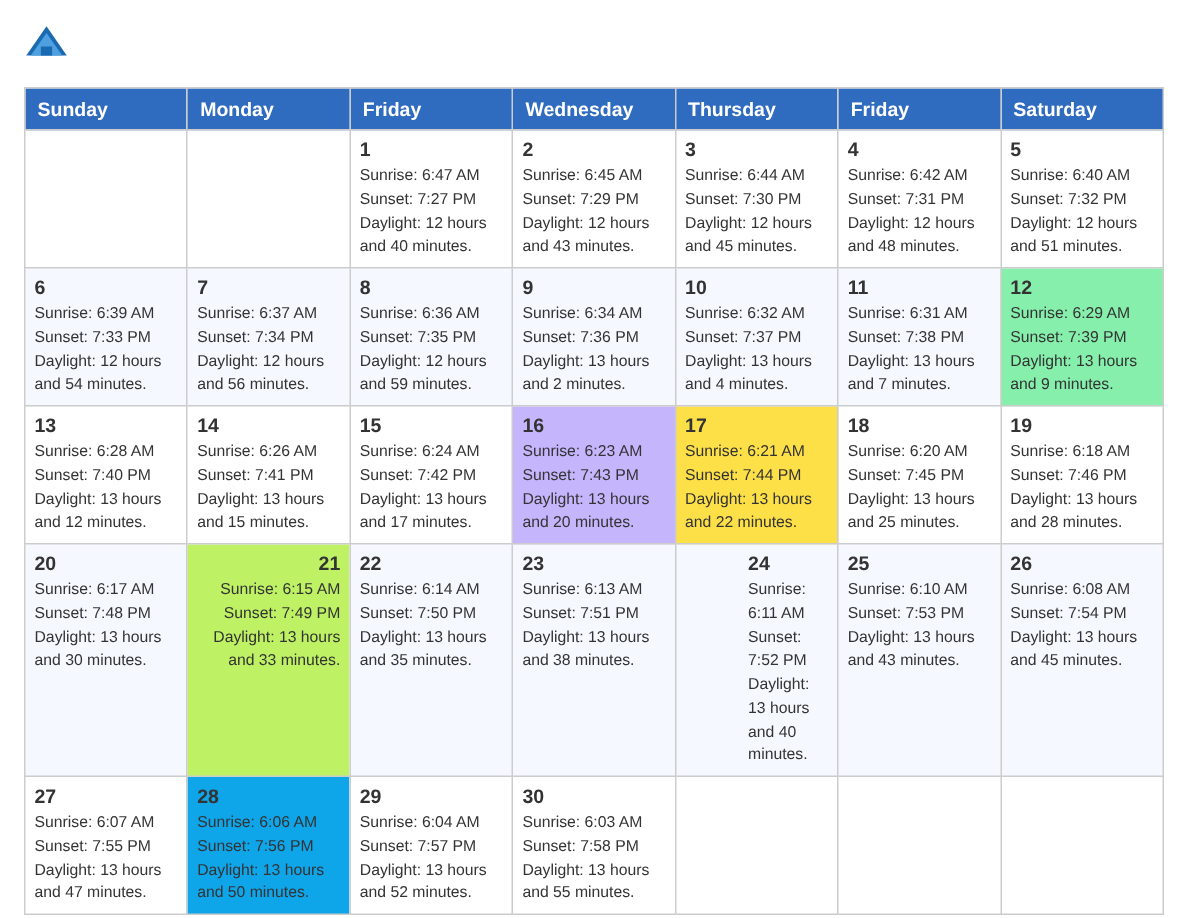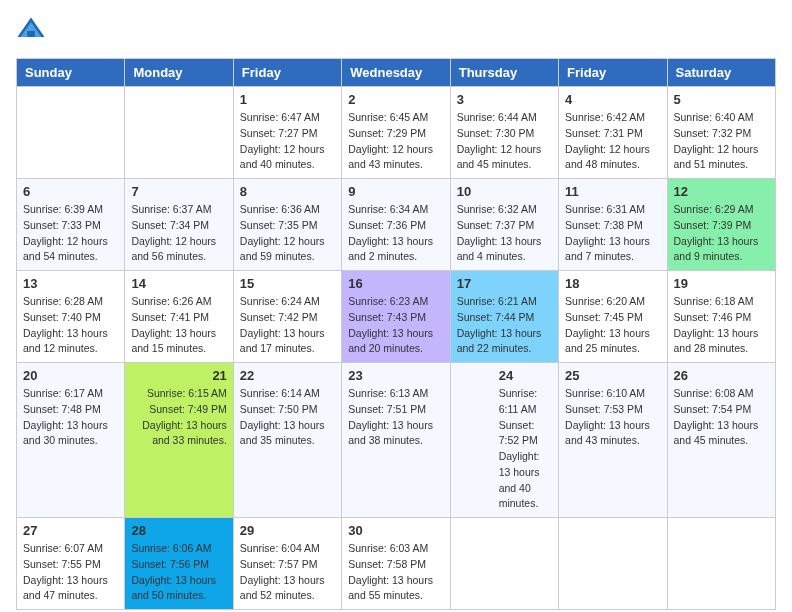--- a/index.html
+++ b/index.html
@@ -197,21 +197,21 @@
           <div class="day-info">Sunrise: 6:26 AM<br>Sunset: 7:41 PM<br>Daylight: 13 hours and 15 minutes.</div>
         </td>
         <td style="background: rgb(255, 255, 255);">
           <span class="day-number">15</span>
           <div class="day-info">Sunrise: 6:24 AM<br>Sunset: 7:42 PM<br>Daylight: 13 hours and 17 minutes.</div>
         </td>
         <td style="background: #c4b5fd;">
           <span class="day-number">16</span>
           <div class="day-info">Sunrise: 6:23 AM<br>Sunset: 7:43 PM<br>Daylight: 13 hours and 20 minutes.</div>
         </td>
-        <td style="background: #7dd3fc;">
+        <td style="background: #fde047;">
           <span class="day-number">17</span>
           <div class="day-info">Sunrise: 6:21 AM<br>Sunset: 7:44 PM<br>Daylight: 13 hours and 22 minutes.</div>
         </td>
         <td style="background: rgb(255, 255, 255);">
           <span class="day-number">18</span>
           <div class="day-info">Sunrise: 6:20 AM<br>Sunset: 7:45 PM<br>Daylight: 13 hours and 25 minutes.</div>
         </td>
         <td style="background: rgb(255, 255, 255);">
           <span class="day-number">19</span>
           <div class="day-info">Sunrise: 6:18 AM<br>Sunset: 7:46 PM<br>Daylight: 13 hours and 28 minutes.</div>

